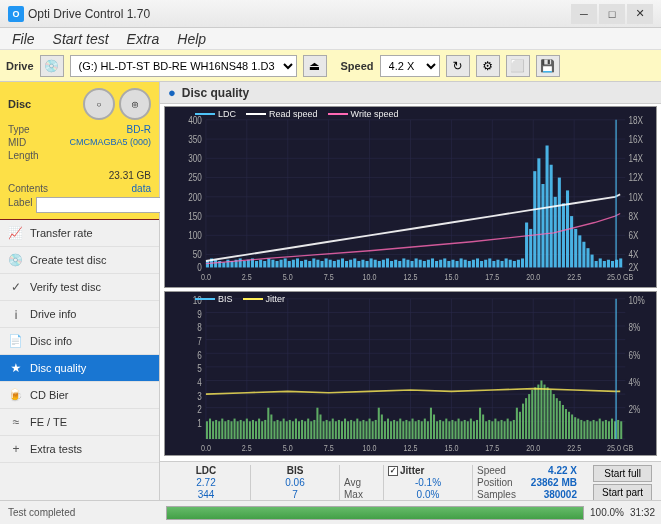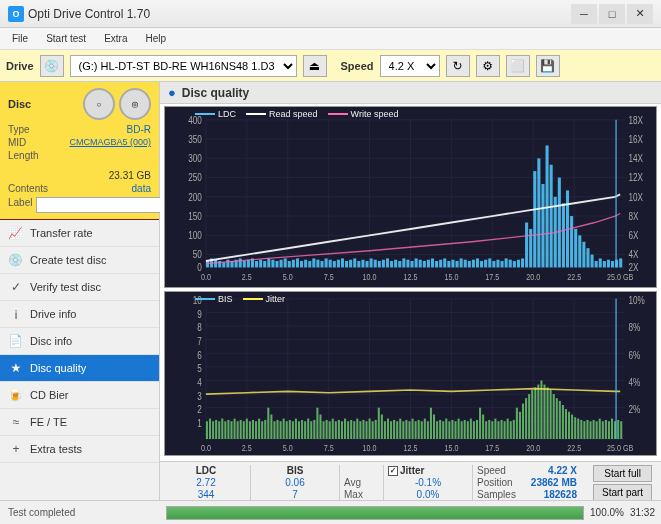--- a/index.html
+++ b/index.html
@@ -57,22 +57,23 @@
       height: 22px;
       display: flex;
       align-items: center;
       padding: 0 4px;
       gap: 2px;
     }
     .menu-item {
       padding: 2px 8px;
       cursor: pointer;
       border-radius: 2px;
-      font-size: 10px;
-      color: #333;
+      font-size: 14px;
+      color: #333;
+      font-style: italic;
     }
 
     
     #drivebar {
       background: #fef9c3;
       border-bottom: 1px solid #ccc;
       height: 32px;
       display: flex;
       align-items: center;
       padding: 0 6px;
@@ -478,21 +479,21 @@
           <div class="disc-icon">○</div>
           <div class="disc-icon">◎</div>
         </div>
       </div>
       <div class="info-row">
         <span class="info-label">Type</span>
         <span class="info-value">BD-R</span>
       </div>
       <div class="info-row">
         <span class="info-label">MID</span>
-        <span class="info-value" style="font-size:9px;text-decoration:underline;">CMCMAGBA5 (000)</span>
+        <span class="info-value" style="font-size:9px;">CMCMAGBA5 (000)</span>
       </div>
       <div class="info-row">
         <span class="info-label">Length</span>
         <span class="info-value dark">23.31 GB</span>
       </div>
       <div class="info-row">
         <span class="info-label">Contents</span>
         <span class="info-value">data</span>
       </div>
       <div id="label-row">
@@ -1024,21 +1025,21 @@
         <div class="speed-row">
           <span class="speed-key">Speed</span>
           <span class="speed-val">4.22 X</span>
         </div>
         <div class="speed-row">
           <span class="speed-key">Position</span>
           <span class="speed-val">23862 MB</span>
         </div>
         <div class="speed-row">
           <span class="speed-key">Samples</span>
-          <span class="speed-val">182628</span>
+          <span class="speed-val">380002</span>
         </div>
         <div style="margin-top:2px;">
           <select style="height:18px; font-size:10px; border:1px solid #aaa; width:60px;">
             <option>4.2 X</option>
           </select>
         </div>
       </div>
 
       <div class="action-btns">
         <button class="action-btn">Start full</button>

